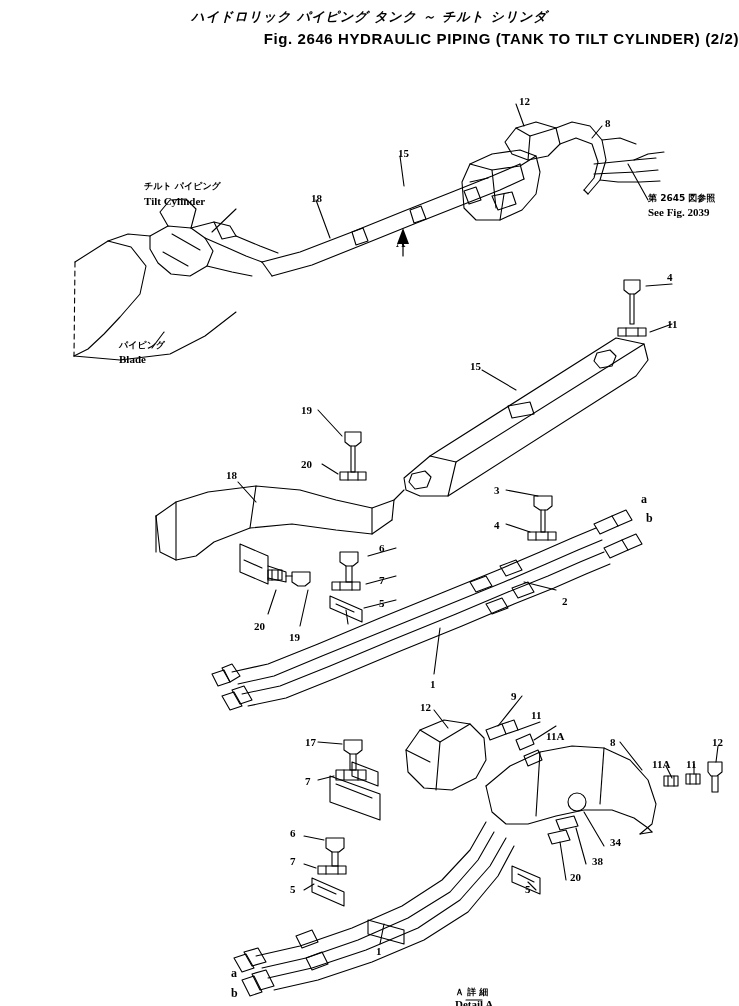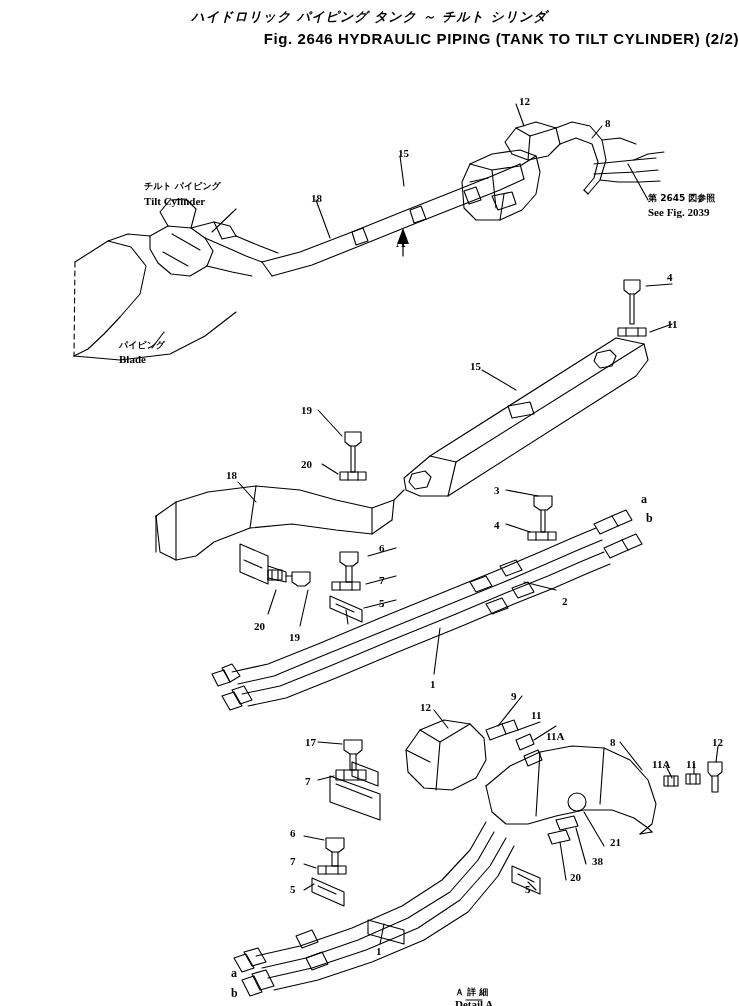--- a/index.html
+++ b/index.html
@@ -342,21 +342,21 @@
   <div class="lbl" style="left:511px; top:687px;">9</div>
   <div class="lbl" style="left:531px; top:706px;">11</div>
   <div class="lbl" style="left:420px; top:698px;">12</div>
   <div class="lbl" style="left:546px; top:727px;">11A</div>
   <div class="lbl" style="left:610px; top:733px;">8</div>
   <div class="lbl" style="left:305px; top:733px;">17</div>
   <div class="lbl" style="left:652px; top:755px;">11A</div>
   <div class="lbl" style="left:686px; top:755px;">11</div>
   <div class="lbl" style="left:712px; top:733px;">12</div>
   <div class="lbl" style="left:305px; top:772px;">7</div>
-  <div class="lbl" style="left:610px; top:833px;">21</div>
+  <div class="lbl" style="left:610px; top:833px;">34</div>
   <div class="lbl" style="left:592px; top:852px;">38</div>
   <div class="lbl" style="left:570px; top:868px;">20</div>
   <div class="lbl" style="left:290px; top:824px;">6</div>
   <div class="lbl" style="left:290px; top:852px;">7</div>
   <div class="lbl" style="left:290px; top:880px;">5</div>
   <div class="lbl" style="left:525px; top:880px;">5</div>
   <div class="lbl" style="left:376px; top:942px;">1</div>
   <div class="lbl" style="left:231px; top:963px; font-size:12px;">a</div>
   <div class="lbl" style="left:231px; top:983px; font-size:12px;">b</div>
 

